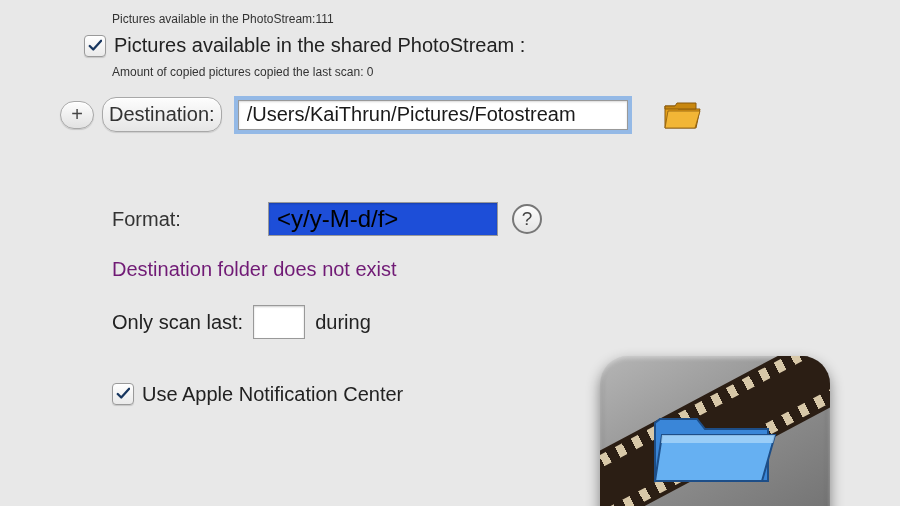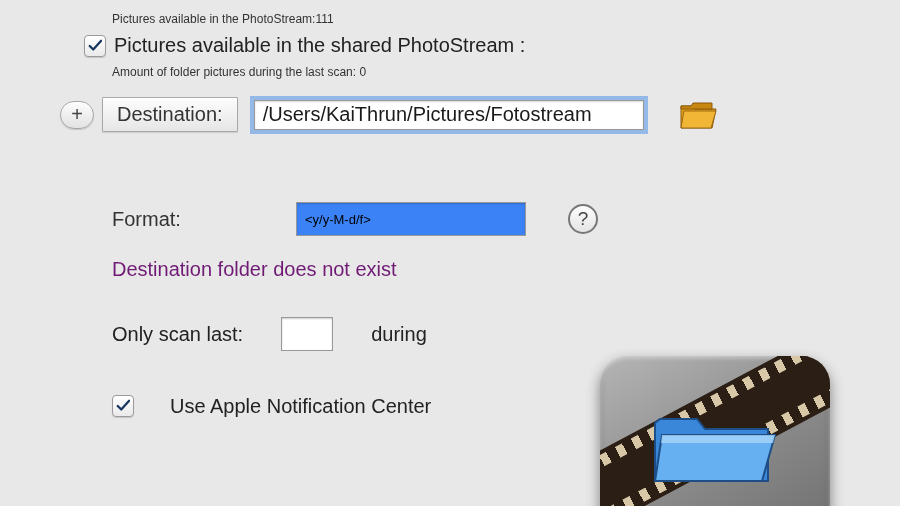--- a/index.html
+++ b/index.html
@@ -58,23 +58,23 @@
     display: flex;
     align-items: center;
     justify-content: center;
     font-size: 20px;
     color: #444;
     margin-right: 8px;
     box-shadow: 0 1px 1px rgba(0,0,0,0.15), inset 0 1px 0 #fff;
     cursor: pointer;
   }
   .dest-label {
-    padding: 5px 14px;
+    padding: 5px 6px;
     border: 1px solid #a8a8a8;
-    border-radius: 1px;
+    border-radius: 14px;
     background: linear-gradient(#fdfdfd, #e6e6e6);
     font-size: 20px;
     color: #333;
     margin-right: 16px;
     box-shadow: 0 1px 1px rgba(0,0,0,0.12), inset 0 1px 0 #fff;
   }
   .dest-input {
     width: 390px;
     height: 30px;
     border: 1px solid #999;
@@ -87,34 +87,33 @@
   }
   .folder-icon {
     width: 40px;
     height: 34px;
     margin-left: 34px;
   }
   .format-row, .only-scan-row, .notif-row {
     display: flex;
     align-items: center;
     margin-left: 24px;
-    gap: 28px;
   }
   .format-row { margin-top: 70px; }
   .label {
     width: 156px;
     font-size: 20px;
     color: #333;
   }
   .format-input {
     width: 230px;
     height: 34px;
     border: 1px solid #999;
-    background: #3b82f6;
-    font-size: 13px;
+    background: #1d4ed8;
+    font-size: 24px;
     padding: 2px 8px;
     box-shadow: inset 0 1px 2px rgba(0,0,0,0.2);
   }
   .help-btn {
     width: 30px;
     height: 30px;
     border: 2px solid #777;
     border-radius: 50%;
     background: linear-gradient(#fdfdfd, #e4e4e4);
     display: flex;
@@ -123,21 +122,21 @@
     font-size: 19px;
     color: #444;
     margin-left: 14px;
     cursor: pointer;
   }
   .warn-line {
     margin: 22px 0 0 24px;
     font-size: 20px;
     color: #701a75;
   }
-  .only-scan-row { margin-top: 36px; }
+  .only-scan-row { margin-top: 24px; }
   .small-input {
     width: 52px;
     height: 34px;
     border: 1px solid #999;
     background: #fff;
     font-size: 20px;
     padding: 2px 6px;
     margin: 0 10px;
     box-shadow: inset 0 1px 2px rgba(0,0,0,0.2);
   }
@@ -192,21 +191,21 @@
   <div class="checkbox-row">
     <div class="checkbox">
       <svg class="mark" viewBox="0 0 16 16">
         <path d="M2 8 L6 12 L15 2" stroke="#18365f" stroke-width="2.6" fill="none" stroke-linecap="round" stroke-linejoin="round"></path>
       </svg>
     </div>
     <span>Pictures available in the shared PhotoStream :</span>
   </div>
 
   <div class="line">
-    <span>Amount of folder pictures during the last scan: </span><span>0</span>
+    <span>Amount of copied pictures copied the last scan: </span><span>0</span>
   </div>
 
 
   <div class="dest-row">
     <div class="plus-btn">
       <span>+</span>
     </div>
     <div class="dest-label">
       <span>Destination:</span>
     </div>

